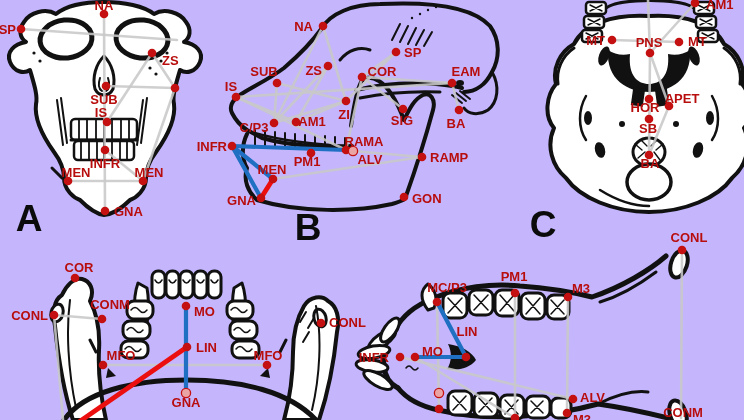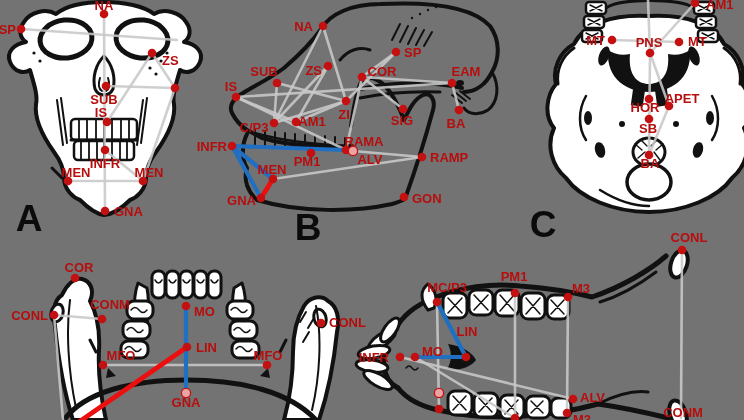--- a/index.html
+++ b/index.html
@@ -1,16 +1,16 @@
 <!DOCTYPE html>
 <html><head>
 <meta charset="utf-8">
 <style>
   html,body{margin:0;padding:0;background:#ffffff;}
-  .stage{position:relative;width:744px;height:420px;overflow:hidden;background:#737373;
+  .stage{position:relative;width:744px;height:420px;overflow:hidden;background:#c4b5fd;
          font-family:"Liberation Sans", sans-serif;}
   svg{display:block}
   .lm-label{font-family:"Liberation Sans", sans-serif;font-weight:700;font-size:13px;}
   .panel-letter{font-family:"Liberation Sans", sans-serif;font-weight:800;font-size:37px;}
 </style>
 </head>
 <body>
 
 <div class="stage">
 <svg width="744" height="420" viewBox="0 0 744 420">

